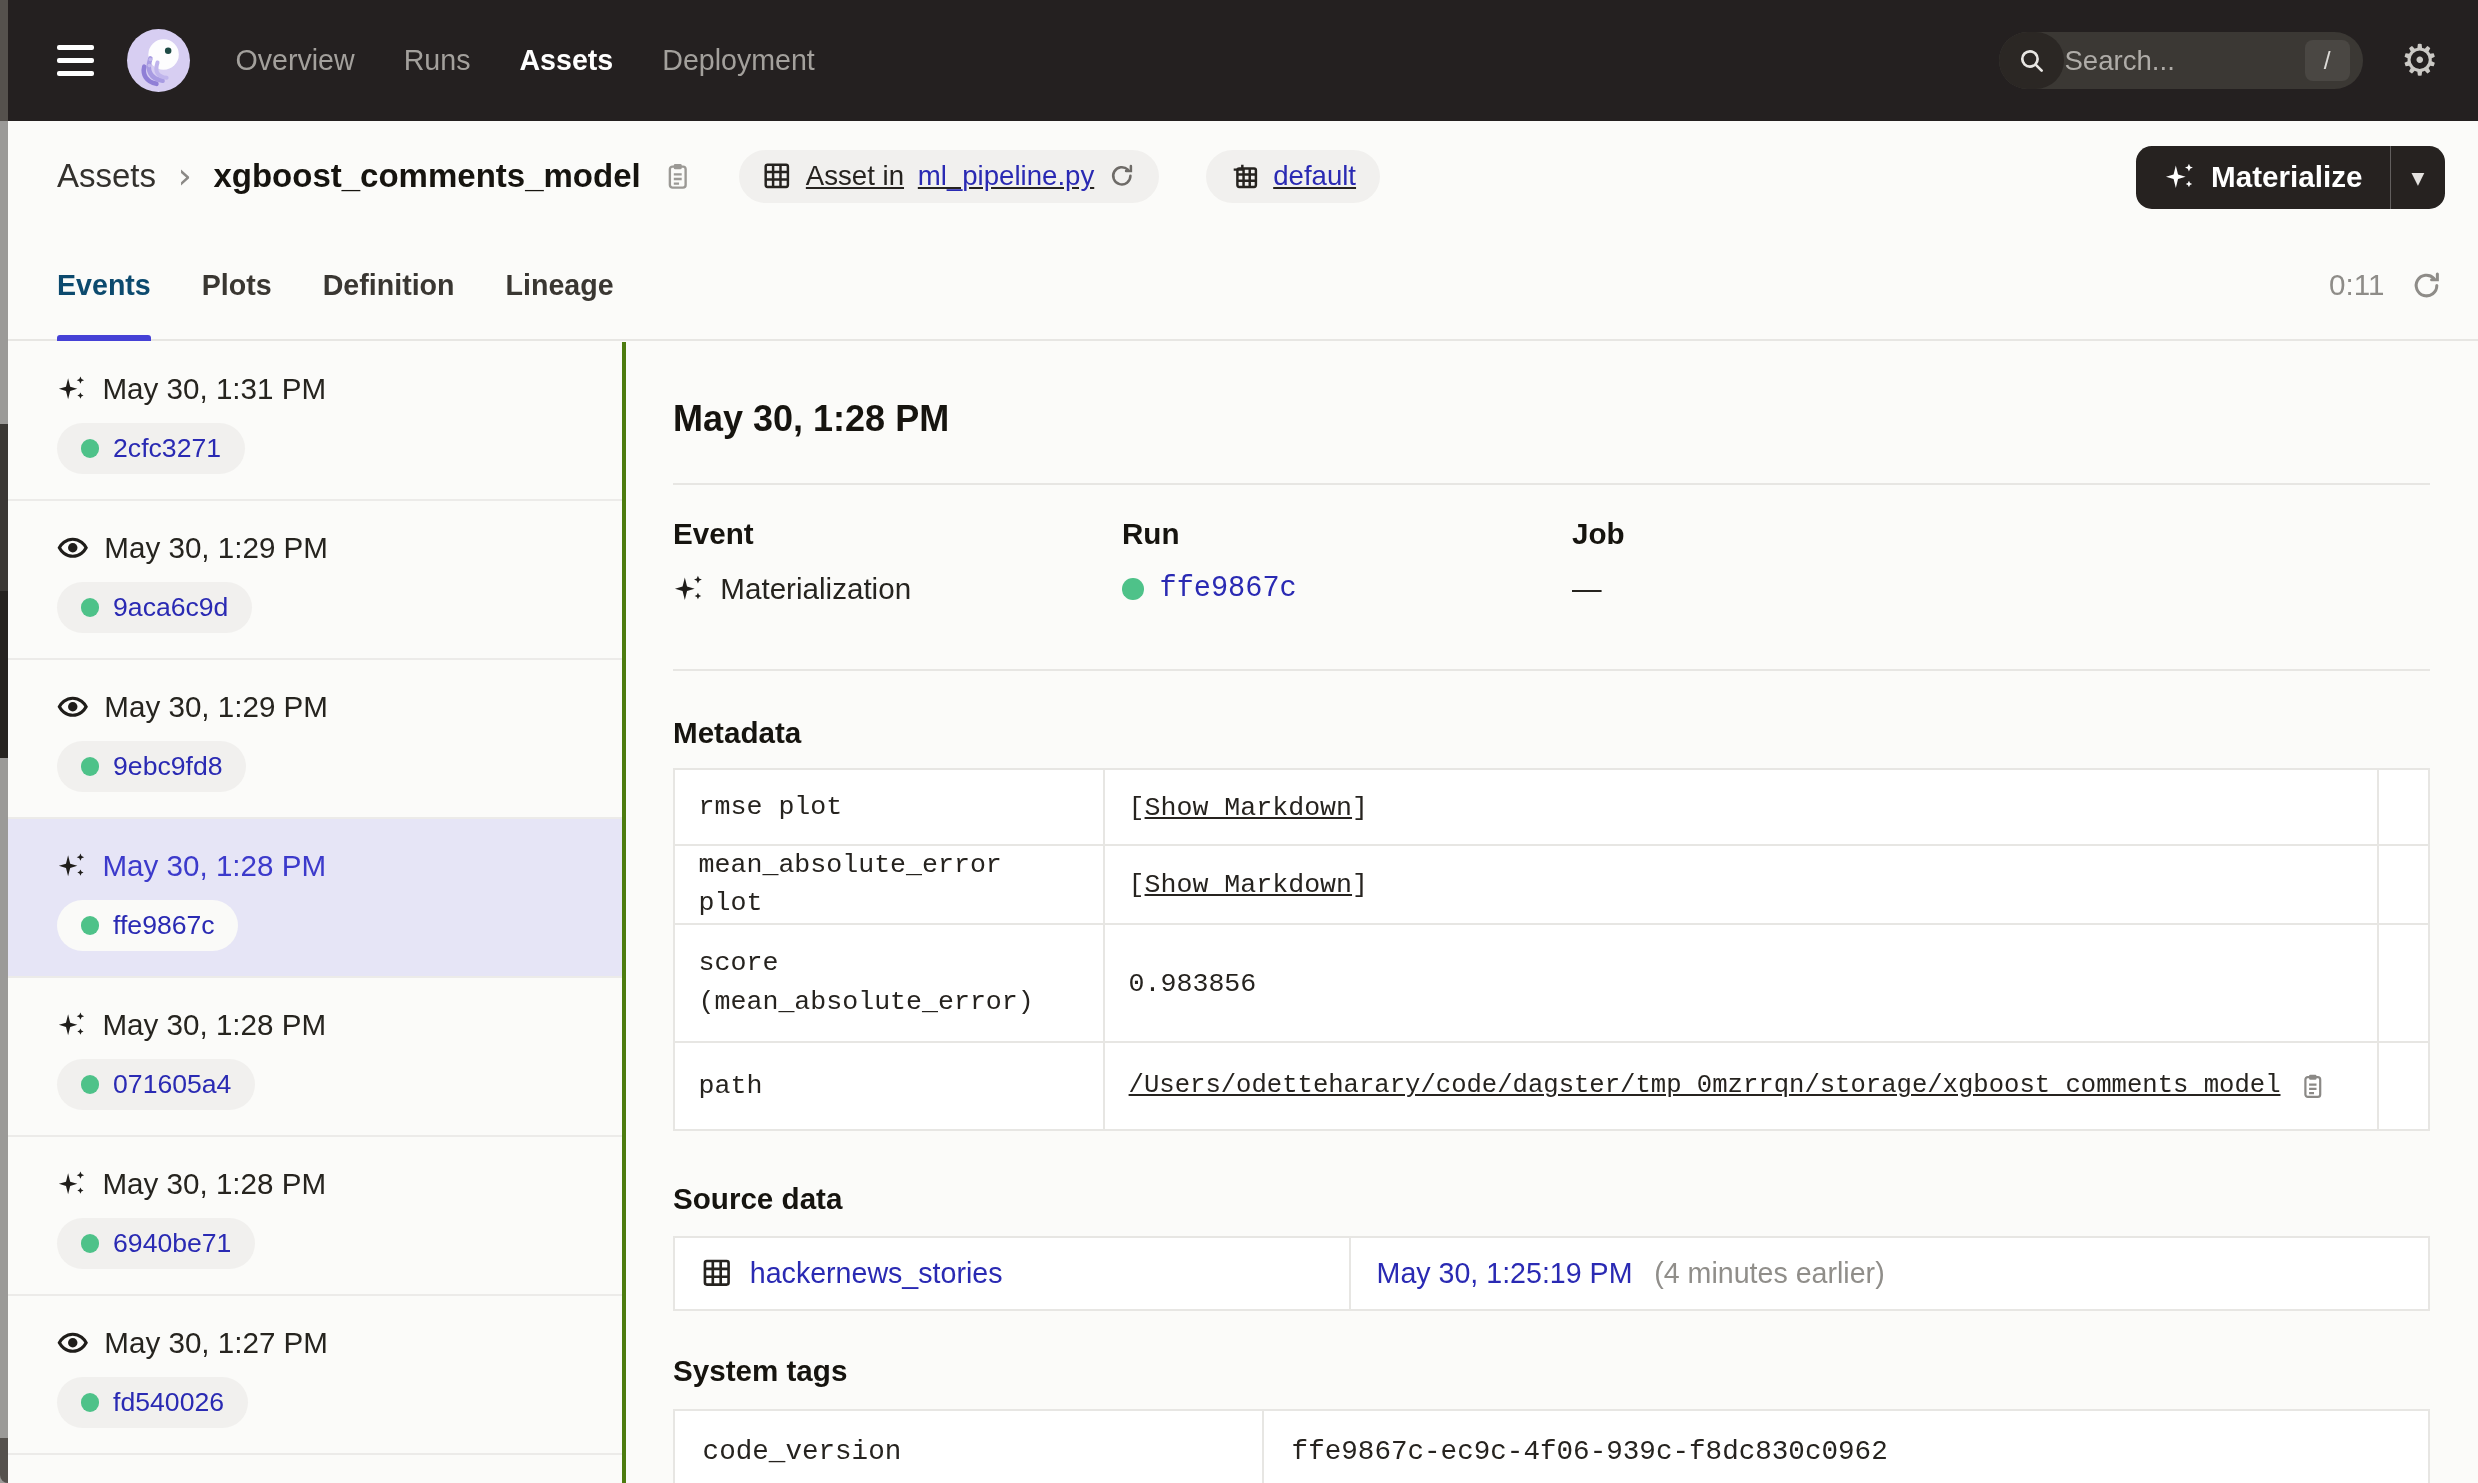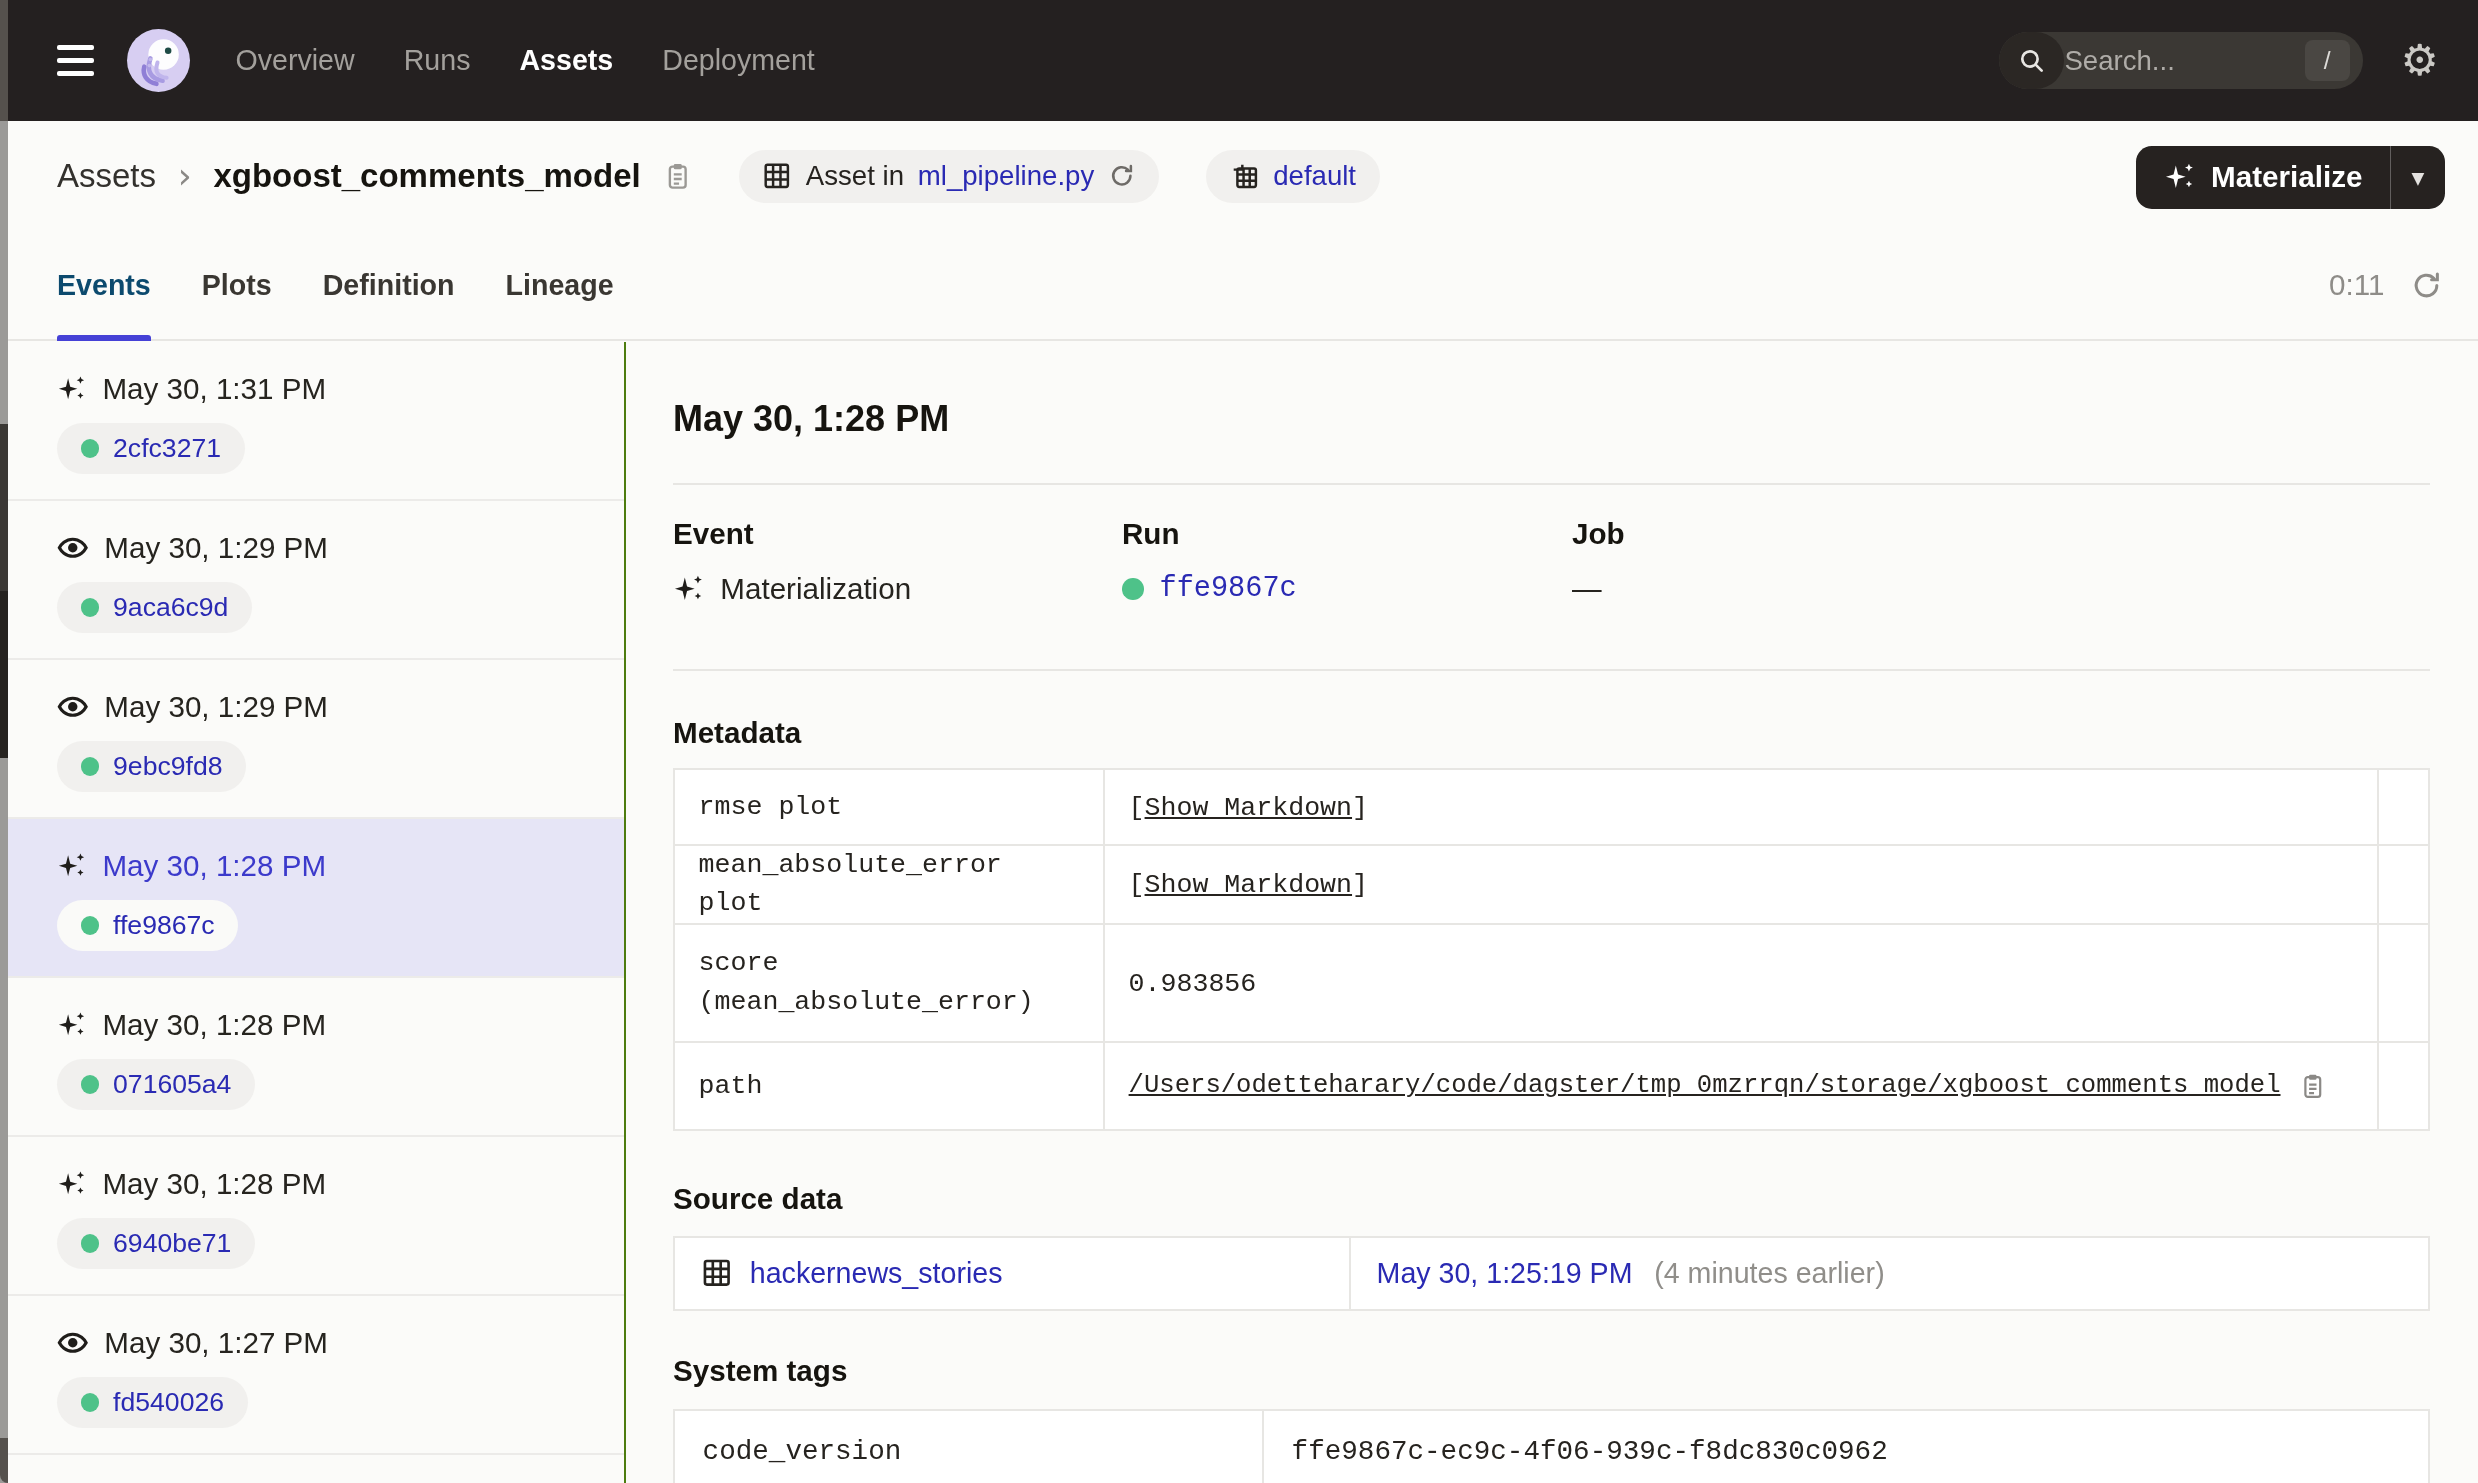--- a/index.html
+++ b/index.html
@@ -32,21 +32,21 @@
   
   .crumbrow { position:absolute; left:0; top:121px; width:2478px; height:110px;
               display:flex; align-items:center; }
   .crumb { display:flex; align-items:center; margin-left:57px; }
   .crumb-root { font-size:33px; color:#33312D; cursor:pointer; }
   .crumb-sep { font-family:"DejaVu Sans",sans-serif; font-size:35px; color:#8B8986; margin:0 21.7px; }
   .crumb-current { font-size:33px; font-weight:700; color:#16140F; }
   .icon-btn { display:inline-flex; align-items:center; justify-content:center; cursor:pointer; }
   .copy-title { margin-left:21.7px; color:#9B9995; }
   .badge { height:53px; background:#F1F0EE; border-radius:26.6px; display:flex; align-items:center;
-           padding:0 23.6px; gap:13.8px; font-size:27.6px; color:#26231F; cursor:pointer; }
+           padding:0 23.6px; gap:13.8px; font-size:27.6px; color:#26231F; cursor:pointer;text-decoration:underline; }
   .badge .lnk { color:#2A2AB3; }
   .badge1 { margin-left:45px; }
   .badge2 { margin-left:47px; }
   .mat-split { position:absolute; right:33px; top:24.6px; height:63px; display:flex;
                background:#262220; border-radius:15.8px; overflow:hidden; color:#fff; }
   .mat-main { display:flex; align-items:center; gap:15.8px; padding:0 27.6px; font-size:29.6px;
                font-weight:600; cursor:pointer; }
   .mat-caret { width:55px; display:flex; align-items:center; justify-content:center;
                border-left:1px solid rgba(255,255,255,.28); cursor:pointer;
                font-family:"DejaVu Sans",sans-serif; font-size:25.6px; color:#E4E2DF; }
@@ -58,21 +58,21 @@
   .tab { font-size:28.6px; font-weight:600; color:#3A3732; height:100%; display:flex;
          align-items:center; position:relative; cursor:pointer; }
   .tab.active { color:#0c4a6e; }
   .tab.active::after { content:""; position:absolute; left:0; right:0; bottom:-2px; height:5.9px;
          background:#4541D6; border-radius:3px 3px 0 0; }
   .tabs-right { margin-left:auto; margin-right:35px; display:flex; align-items:center; gap:25.6px; }
   .timer { font-size:29.6px; color:#8E8C88; }
 
   
   .bodywrap { position:absolute; left:0; top:342px; width:2478px; height:1142px; display:flex; }
-  aside { width:626px; flex:0 0 auto; border-right:2px solid #4d7c0f; overflow:hidden; }
+  aside { width:626px; flex:0 0 auto; border-right:4px solid #4d7c0f; overflow:hidden; }
   .ev-item { height:159px; padding:29.6px 0 0 57px; border-bottom:2px solid #ECEBE9; cursor:pointer; }
   .ev-item.selected { background:#E6E5F6; }
   .ev-head { display:flex; align-items:center; gap:15.8px; font-size:29.6px; color:#26241F; }
   .ev-item.selected .ev-head { color:#3C3ACB; }
   .ev-head .evicon { color:#1F1D1A; display:inline-flex; }
   .run-pill { margin-top:17.7px; display:inline-flex; align-items:center; gap:13.8px; height:51px;
               padding:0 23.6px; border-radius:25.6px; background:#F1F0EE; font-size:26.6px; color:#2A2AB3; }
   .ev-item.selected .run-pill { background:#FAFAF8; }
   .dot { width:18.7px; height:18.7px; border-radius:50%; background:#4EC289; flex:0 0 auto; }
 

